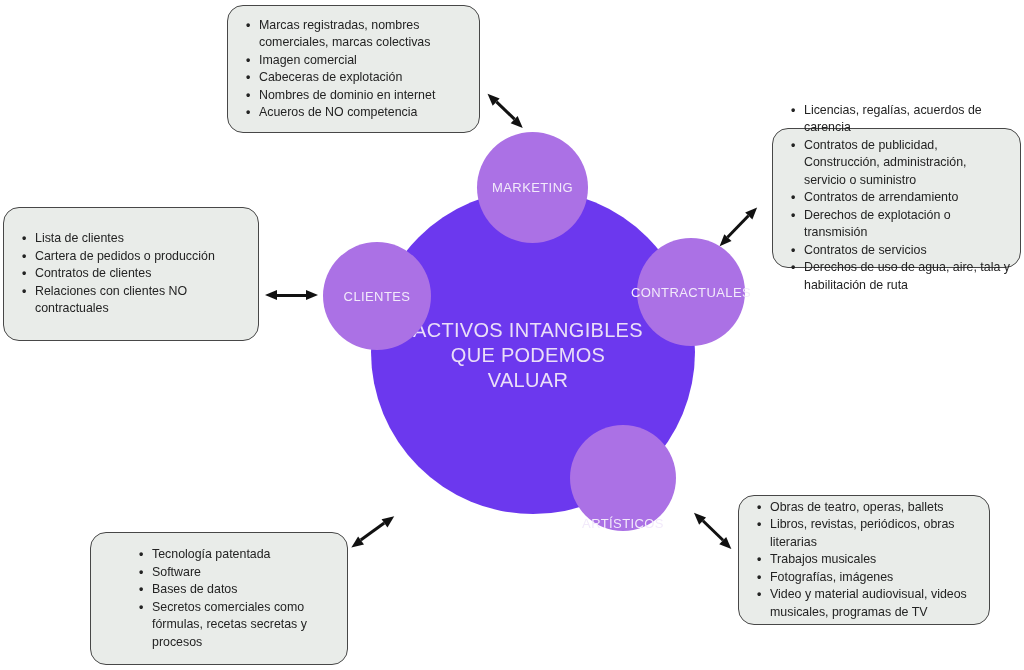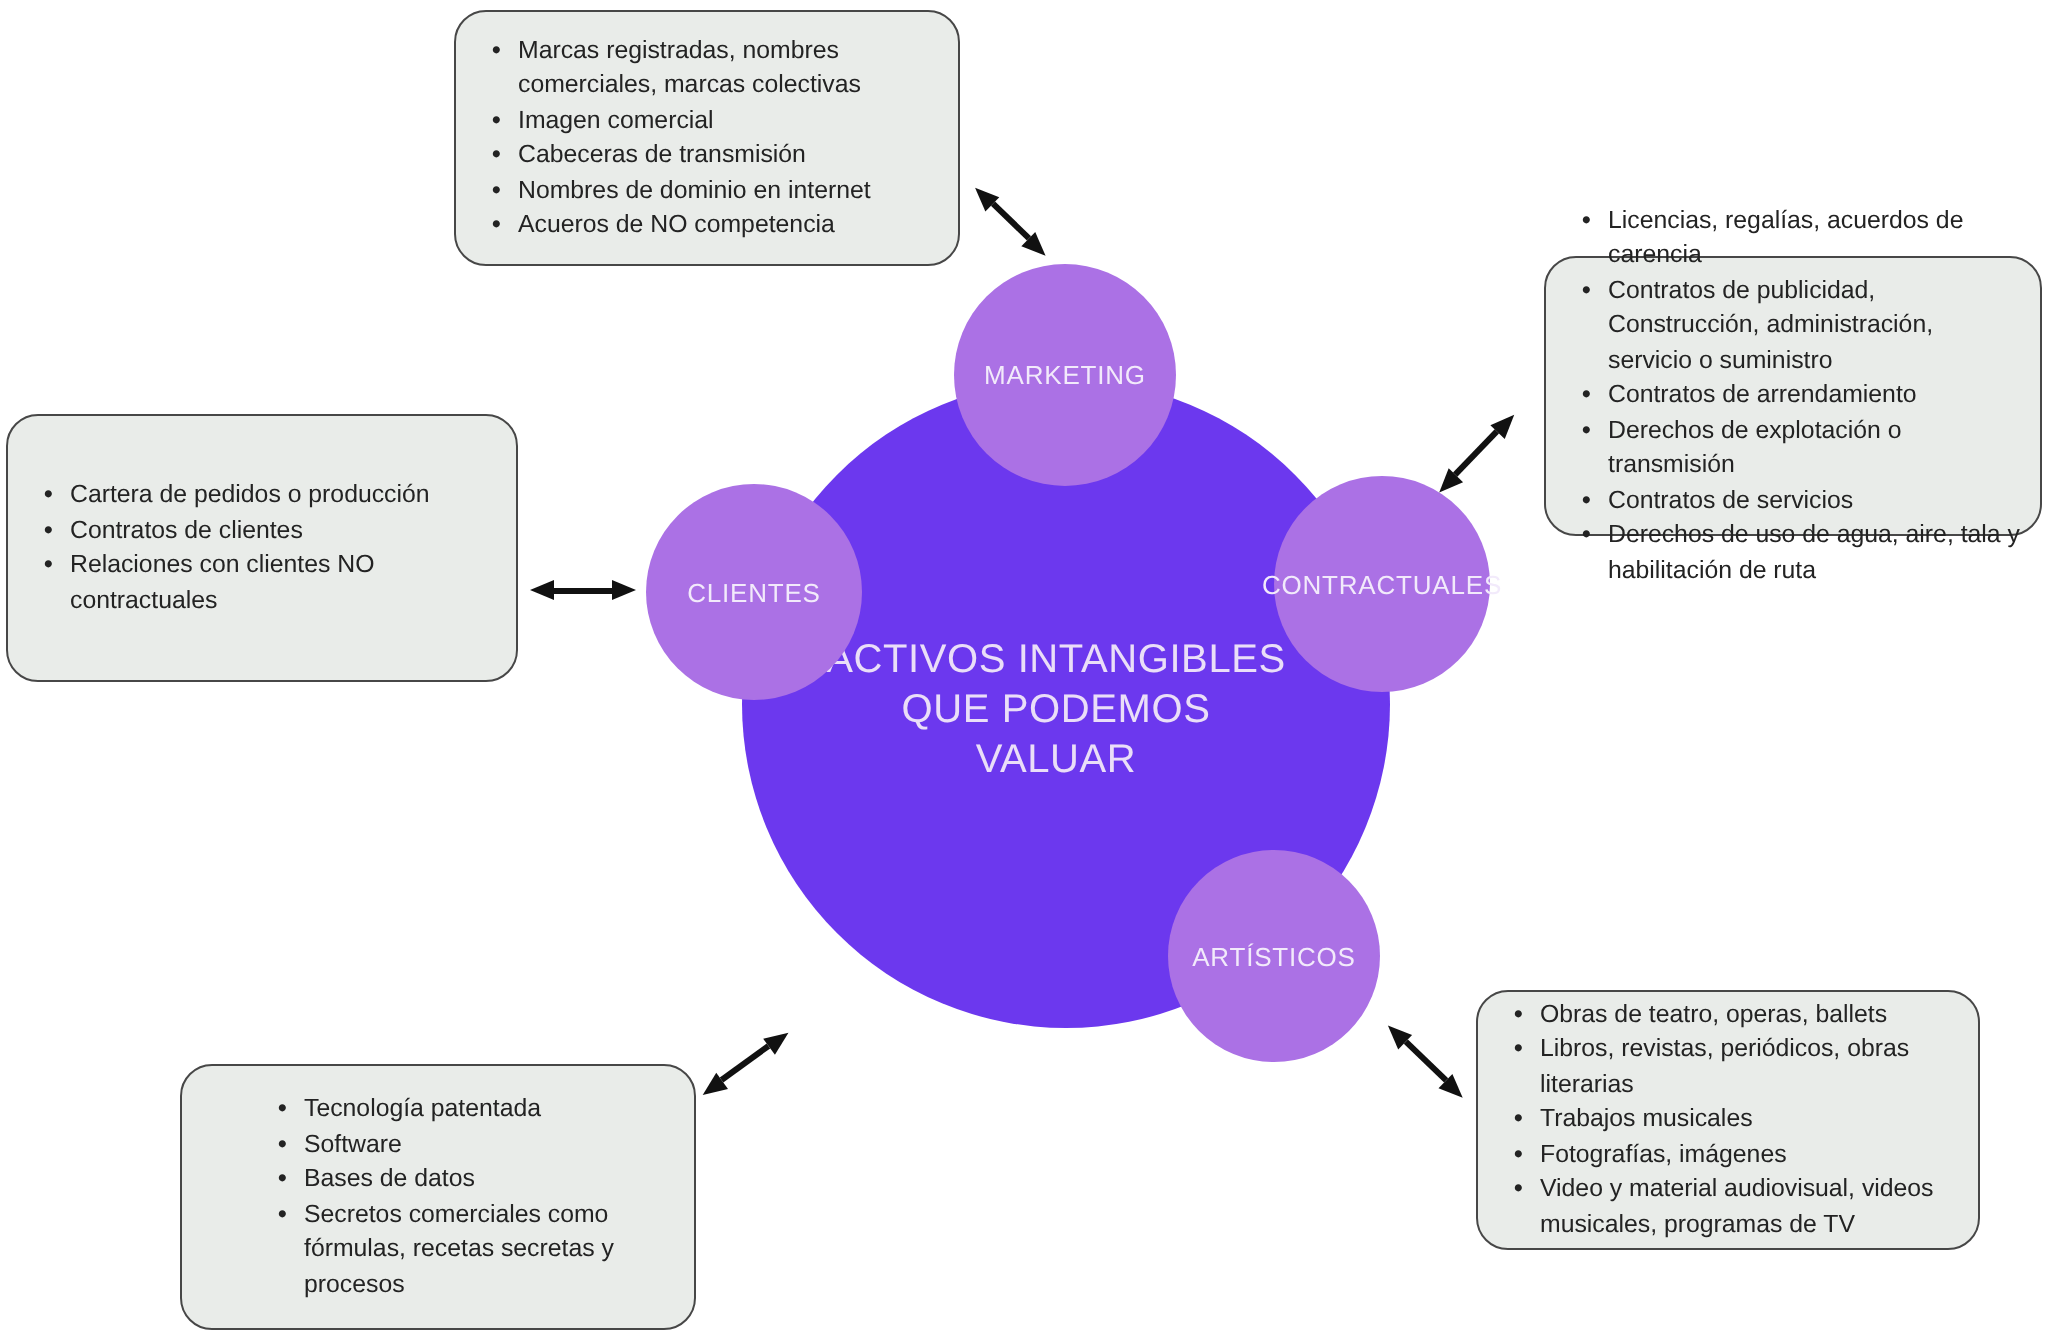--- a/index.html
+++ b/index.html
@@ -33,21 +33,21 @@
   .satellite{
     background:var(--satellite-circle,#ab71e5);
     color:var(--circle-text,#f2eafb);
     font-size:13px;letter-spacing:.4px;
     z-index:2;
   }
   #circ-marketing{left:477px;top:132px;width:111px;height:111px;}
   #circ-contractuales{left:637px;top:238px;width:108px;height:108px;}
   #circ-clientes{left:323px;top:242px;width:108px;height:108px;}
   #circ-tecnologicos{left:380px;top:424px;width:108px;height:108px;}
-  #circ-artisticos{left:584px;top:425px;width:106px;height:106px;}
+  #circ-artisticos{left:570px;top:425px;width:106px;height:106px;align-items:flex-end;}
 
   
   .infobox{
     position:absolute;
     background:var(--box-bg,#e9ece9);
     border:1.4px solid var(--box-border,#474747);
     border-radius:16px;
     display:flex;align-items:center;
     box-sizing:border-box;
     z-index:3;
@@ -112,37 +112,38 @@
     <span>CLIENTES</span>
   </div>
   <div class="circle satellite" id="circ-artisticos">
     <span>ARTÍSTICOS</span>
   </div>
 
   <div class="infobox" id="box-marketing">
     <ul>
         <li>Marcas registradas, nombres comerciales, marcas colectivas</li>
         <li>Imagen comercial</li>
-        <li>Cabeceras de transmisión</li>
+        <li>Cabeceras de explotación</li>
         <li>Nombres de dominio en internet</li>
         <li>Acueros de NO competencia</li>
       </ul>
   </div>
   <div class="infobox" id="box-contractuales">
     <ul>
         <li>Licencias, regalías, acuerdos de carencia</li>
         <li>Contratos de publicidad, Construcción, administración, servicio o suministro</li>
         <li>Contratos de arrendamiento</li>
         <li>Derechos de explotación o transmisión</li>
         <li>Contratos de servicios</li>
         <li>Derechos de uso de agua, aire, tala y habilitación de ruta</li>
       </ul>
   </div>
   <div class="infobox" id="box-clientes">
     <ul>
+        <li>Lista de clientes</li>
         <li>Cartera de pedidos o producción</li>
         <li>Contratos de clientes</li>
         <li>Relaciones con clientes NO contractuales</li>
       </ul>
   </div>
   <div class="infobox" id="box-tecnologicos">
     <ul>
         <li>Tecnología patentada</li>
         <li>Software</li>
         <li>Bases de datos</li>

